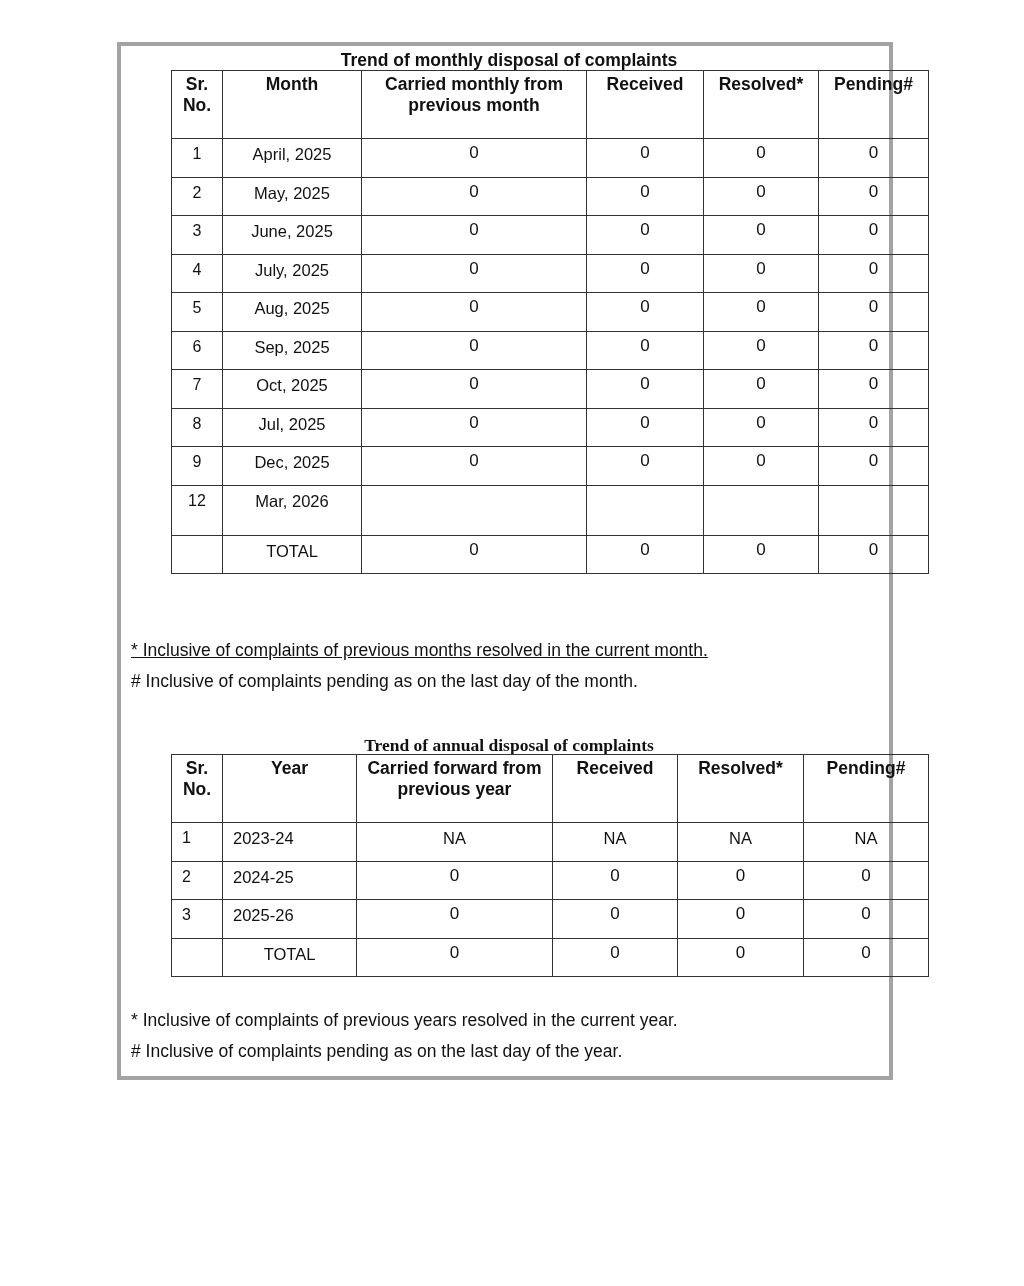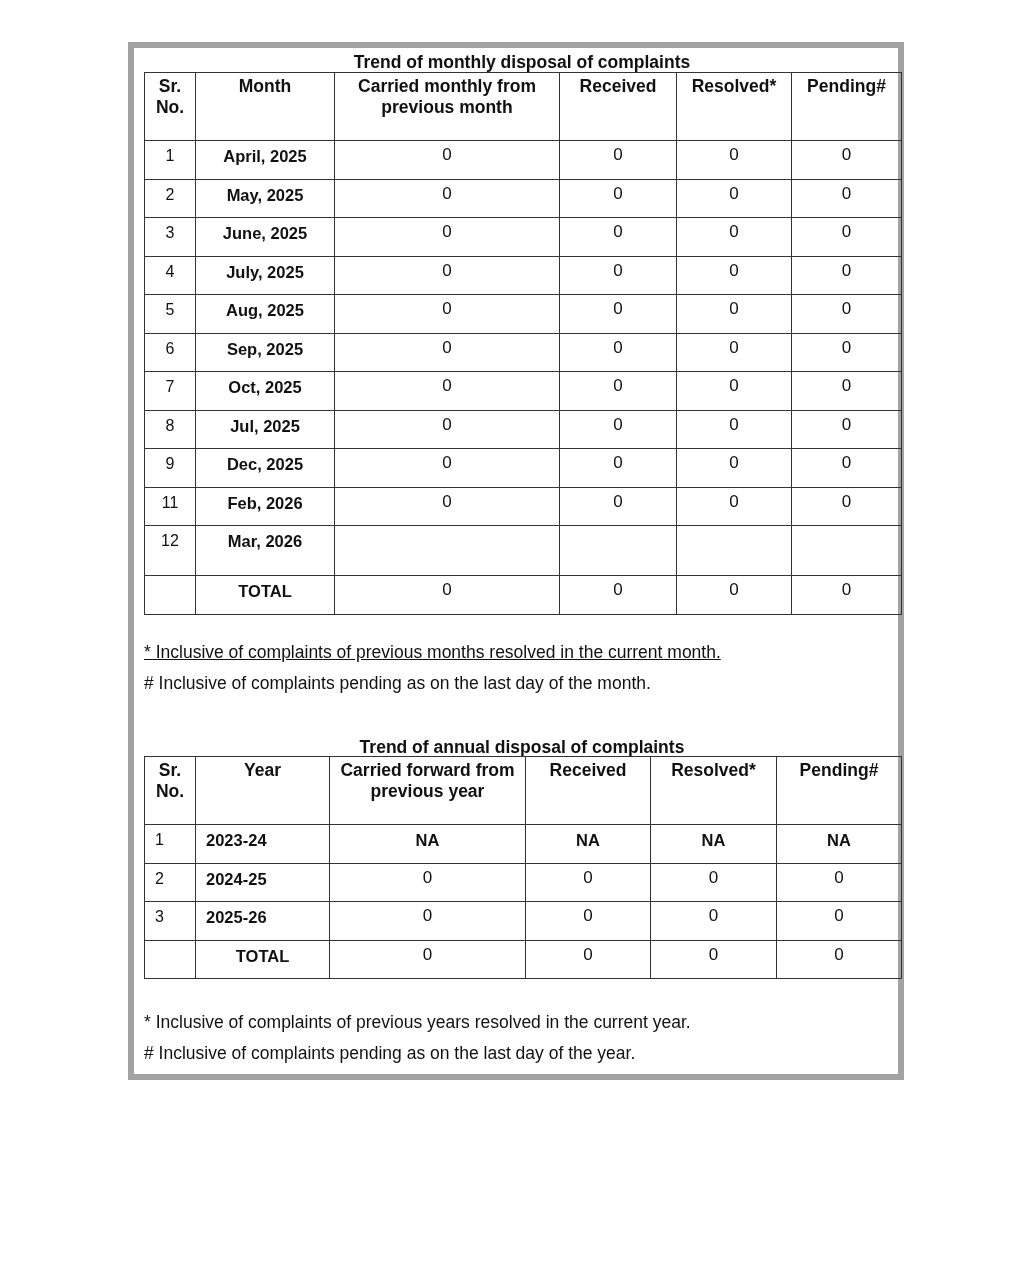--- a/index.html
+++ b/index.html
@@ -1,25 +1,25 @@
 <!DOCTYPE html>
 <html><head>
 <meta charset="utf-8">
 <style>
   html, body { margin: 0; padding: 0; background: #ffffff; }
   body { width: 1024px; height: 1286px; position: relative; font-family: "Liberation Sans", sans-serif; color: #111; }
-  .frame { position: absolute; left: 128px; top: 42px; width: 776px; height: 1038px; border: 6px solid #a3a3a3; box-sizing: border-box; }
+  .frame { position: absolute; left: 117px; top: 42px; width: 776px; height: 1038px; border: 4px solid #a3a3a3; box-sizing: border-box; }
   .title { position: absolute; left: 0; width: 776px; text-align: center; font-weight: bold; font-size: 17.5px; line-height: 20px; }
-  table { position: absolute; border-collapse: collapse; table-layout: fixed; }
+  table { position: absolute; border-collapse: collapse; table-layout: fixed; margin-left: 40px; }
   th, td { border: 1px solid #333; padding: 0; }
   th { font-weight: bold; font-size: 17.5px; line-height: 21px; vertical-align: top; text-align: center; padding-top: 3px; }
   td { font-size: 16px; text-align: center; vertical-align: top; padding-top: 6px; font-family: "DejaVu Sans", sans-serif; }
   td.val { font-size: 17px; padding-top: 4px; font-family: "Liberation Sans", sans-serif; }
   td.c1 { font-family: "Liberation Sans", sans-serif; font-size: 16px; }
-  td.month { font-family: "Liberation Sans", sans-serif; font-size: 16.5px; font-weight: bold; }
+  td.month { font-family: "Liberation Sans", sans-serif; font-size: 16.5px; }
   td.left { text-align: left; padding-left: 10px; }
   .note { position: absolute; left: 10px; font-size: 17.5px; line-height: 22px; }
 </style>
 </head>
 <body>
 
 <div class="frame">
 
   <div class="title" style="top:4px;">Trend of monthly disposal of complaints</div>
 
@@ -108,28 +108,20 @@
         <td class="val">0</td>
       </tr>
       <tr style="height:38.5px">
         <td class="c1">9</td>
         <td class="month">Dec, 2025</td>
         <td class="val">0</td>
         <td class="val">0</td>
         <td class="val">0</td>
         <td class="val">0</td>
       </tr>
-      <tr style="height:38.5px">
-        <td class="c1">11</td>
-        <td class="month">Feb, 2026</td>
-        <td class="val">0</td>
-        <td class="val">0</td>
-        <td class="val">0</td>
-        <td class="val">0</td>
-      </tr>
       <tr style="height:50px">
         <td class="c1">12</td>
         <td class="month">Mar, 2026</td>
         <td class="val"></td>
         <td class="val"></td>
         <td class="val"></td>
         <td class="val"></td>
       </tr>
       <tr style="height:38.5px">
         <td class="c1"></td>
@@ -138,21 +130,21 @@
         <td class="val">0</td>
         <td class="val">0</td>
         <td class="val">0</td>
       </tr>
     </tbody>
   </table>
 
   <div class="note" style="top:593px;text-decoration:underline;">* Inclusive of complaints of previous months resolved in the current month.</div>
   <div class="note" style="top:624px;"># Inclusive of complaints pending as on the last day of the month.</div>
 
-  <div class="title" style="top:689px;">Trend of annual disposal of complaints</div>
+  <div class="title" style="top:689px;font-family:Liberation Serif, serif;">Trend of annual disposal of complaints</div>
 
   <table style="left:10px; top:708px; width:757px;">
     <colgroup>
       <col style="width:51px">
         <col style="width:134px">
         <col style="width:196px">
         <col style="width:125px">
         <col style="width:126px">
         <col style="width:125px">
     </colgroup>

